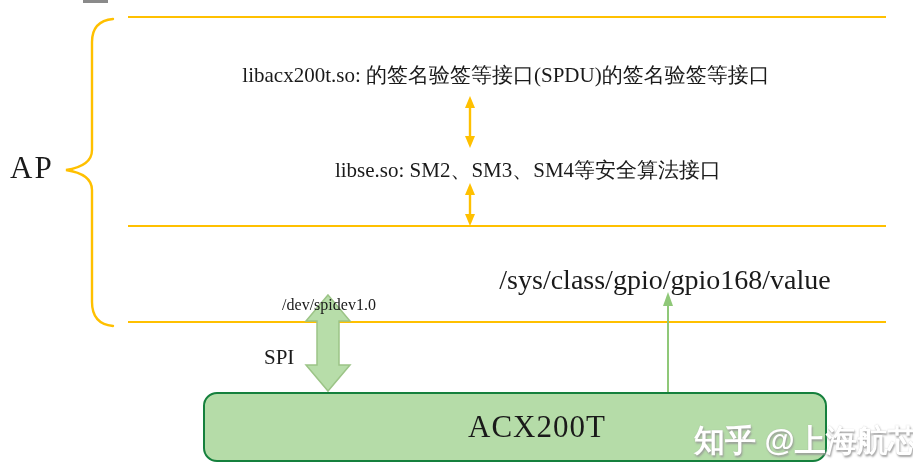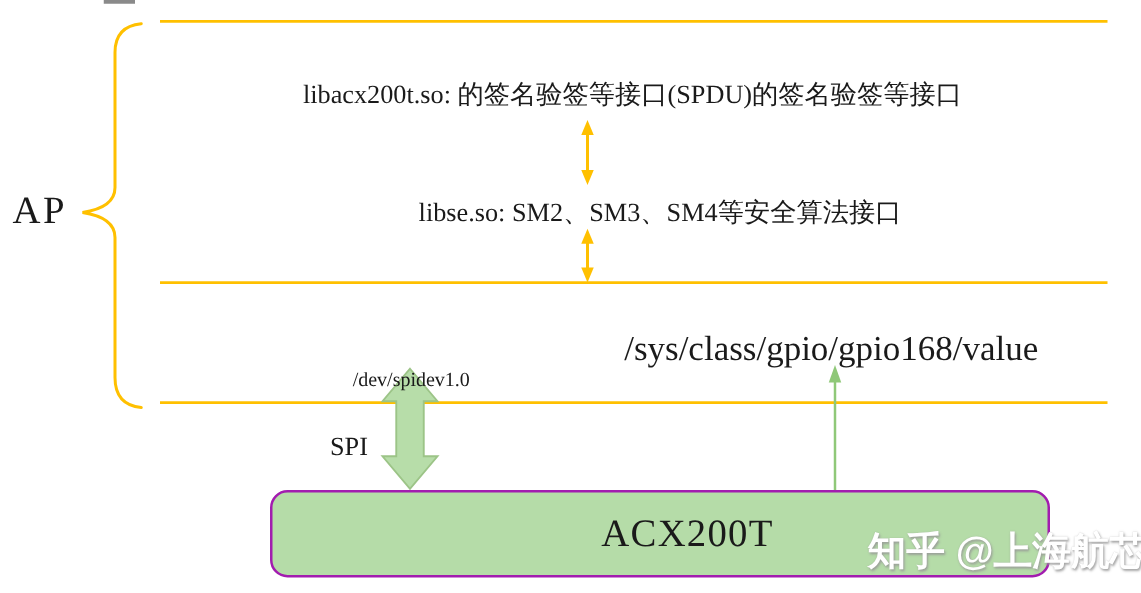--- a/index.html
+++ b/index.html
@@ -25,24 +25,24 @@
   .layer1-txt { left:506px; top:61px;  font-size:21px; transform:translateX(-50%); }
   .layer2-txt { left:480px; top:156px; font-size:21px; transform:translateX(-50%);margin-left:48px; }
   .spidev-txt { left:329px; top:264px; font-size:16px; transform:translateX(-50%);margin-top:32px; }
   .gpio-txt   { left:665px; top:264px; font-size:28px; transform:translateX(-50%); }
   .spi-label  { left:264px; top:345px; font-size:21px; }
 
   .chip-box {
     position:absolute; z-index:2;
     left:203px; top:392px; width:624px; height:70px;
     background:#B5DCA8;
-    border:2px solid #a21caf;
+    border:2px solid #15803d;
     border-radius:14px;
     box-sizing:border-box;
-    display:flex; align-items:center; justify-content:center;margin-left:13px;
+    display:flex; align-items:center; justify-content:center;
   }
   .chip-label {
     font-size:31px;
     letter-spacing:1px;
     transform:translateX(22px);
   }
   .watermark {
     position:absolute; z-index:3;
     left:694px; top:420px;
     font-family:"Liberation Sans","DejaVu Sans",sans-serif;

